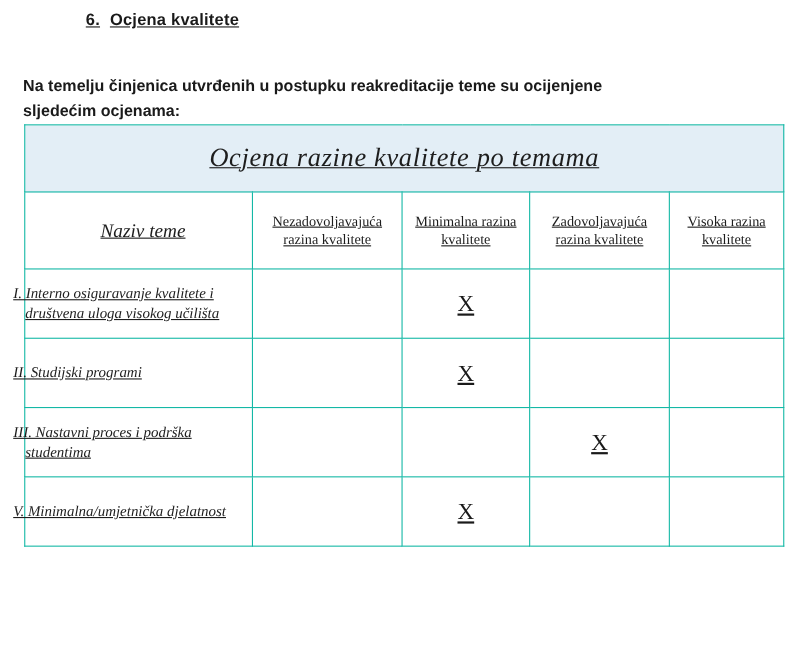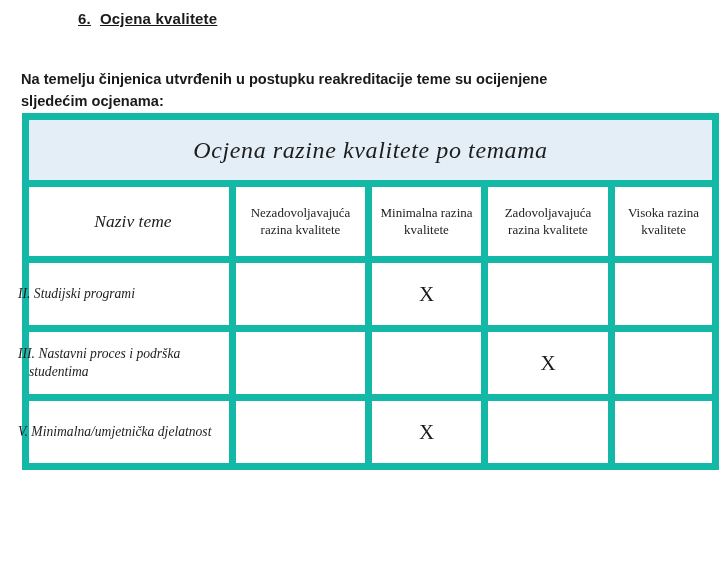--- a/index.html
+++ b/index.html
@@ -53,23 +53,24 @@
   .grade-table {
     position: absolute;
     left: 22px;
     top: 113px;
     width: 690px;
     border-collapse: collapse;
     table-layout: fixed;
     background: #ffffff;
   }
   .grade-table td {
-    border: 7px solid #14b8a6;
+    border: 1px solid #14b8a6;
     padding: 0;
     vertical-align: middle;
+    text-decoration: underline;
   }
 
   
   .table-title-cell {
     background: #e3eef6;
     height: 60px;
     text-align: center;
     vertical-align: middle;
   }
   .table-title-text {
@@ -165,20 +166,27 @@
       <span class="head-grade">Minimalna razina kvalitete</span>
     </td>
     <td>
       <span class="head-grade">Zadovoljavajuća razina kvalitete</span>
     </td>
     <td>
       <span class="head-grade">Visoka razina kvalitete</span>
     </td>
   </tr>
 
+  <tr class="data-row">
+    <td class="theme-cell">I. Interno osiguravanje kvalitete i društvena uloga visokog učilišta</td>
+    <td class="mark-cell"></td>
+    <td class="mark-cell">X</td>
+    <td class="mark-cell"></td>
+    <td class="mark-cell"></td>
+  </tr>
 
   <tr class="data-row">
     <td class="theme-cell">II. Studijski programi</td>
     <td class="mark-cell"></td>
     <td class="mark-cell">X</td>
     <td class="mark-cell"></td>
     <td class="mark-cell"></td>
   </tr>
 
   <tr class="data-row">

